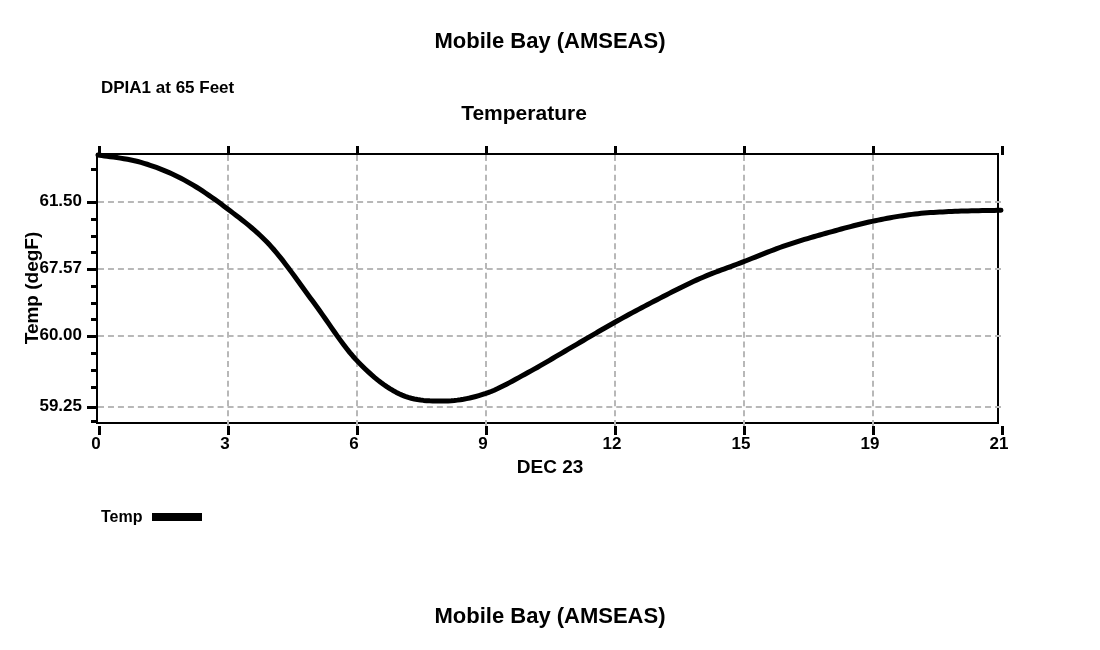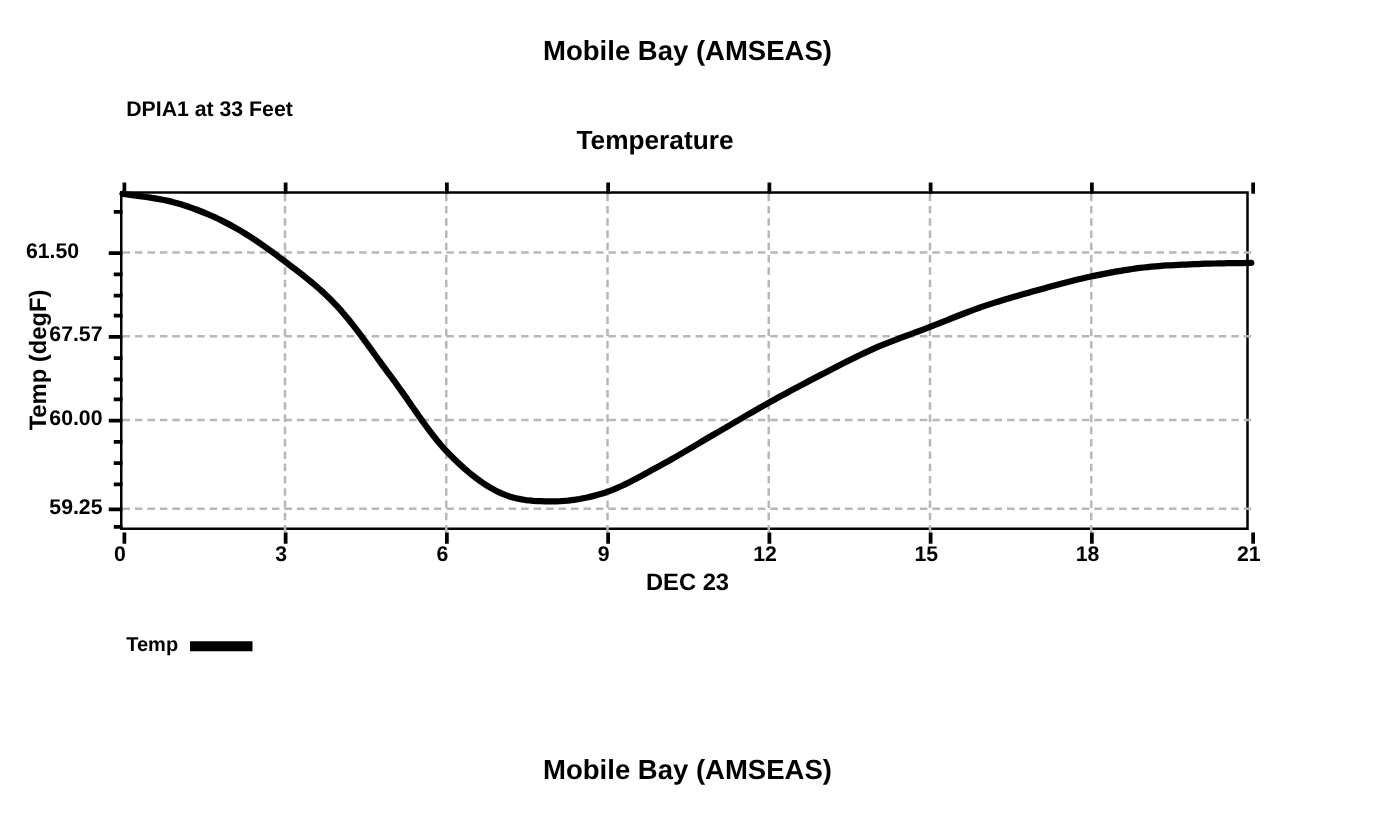--- a/index.html
+++ b/index.html
@@ -98,21 +98,21 @@
   .legend-swatch{display:block;width:50px;height:8px;background:#000;}
 </style>
 </head>
 <body>
 
 <div class="stage">
 
   <div class="title-top">Mobile Bay (AMSEAS)</div>
 
   <div class="meta-left">
-    <div>DPIA1 at 33 Feet</div>
+    <div>DPIA1 at 65 Feet</div>
   </div>
 
   <div class="subtitle-center">Temperature</div>
 
 
   <div class="plot">
 
     <div class="gridline-h" style="top:46px;"></div>
     <div class="gridline-h" style="top:113px;"></div>
     <div class="gridline-h" style="top:180px;"></div>
@@ -158,34 +158,34 @@
     <div class="xtick" style="left:516px;top:271px;"></div>
     <div class="xtick" style="left:645px;top:271px;"></div>
     <div class="xtick" style="left:774px;top:271px;"></div>
     <div class="xtick" style="left:903px;top:271px;"></div>
 
     <svg class="series" viewBox="0 0 903 271" preserveAspectRatio="none">
       <polyline id="temp-polyline" fill="none" stroke="#000000" stroke-width="5" stroke-linejoin="round" stroke-linecap="round" points="0.00,0.00 1.75,0.28 3.89,0.58 6.37,0.91 9.15,1.27 12.18,1.67 15.42,2.11 18.81,2.59 22.31,3.12 25.88,3.69 29.46,4.31 33.01,4.99 36.48,5.72 39.83,6.52 43.00,7.37 46.07,8.29 49.14,9.25 52.21,10.26 55.29,11.32 58.36,12.43 61.43,13.59 64.50,14.81 67.57,16.08 70.64,17.40 73.71,18.78 76.79,20.22 79.86,21.72 82.93,23.27 86.00,24.89 89.07,26.57 92.14,28.32 95.21,30.13 98.29,32.00 101.36,33.94 104.43,35.92 107.50,37.97 110.57,40.06 113.64,42.19 116.71,44.37 119.79,46.59 122.86,48.85 125.93,51.14 129.00,53.46 132.07,55.79 135.14,58.13 138.21,60.47 141.29,62.83 144.36,65.22 147.43,67.67 150.50,70.17 153.57,72.74 156.64,75.40 159.71,78.15 162.79,81.00 165.86,83.98 168.93,87.08 172.00,90.33 175.07,93.75 178.14,97.33 181.21,101.07 184.29,104.93 187.36,108.91 190.43,112.98 193.50,117.12 196.57,121.32 199.64,125.55 202.71,129.80 205.79,134.04 208.86,138.26 211.93,142.44 215.00,146.56 218.07,150.71 221.14,154.97 224.21,159.32 227.29,163.72 230.36,168.15 233.43,172.58 236.50,176.98 239.57,181.33 242.64,185.59 245.71,189.73 248.79,193.74 251.86,197.58 254.93,201.22 258.00,204.63 261.07,207.87 264.14,211.00 267.21,214.01 270.29,216.90 273.36,219.68 276.43,222.33 279.50,224.85 282.57,227.25 285.64,229.51 288.71,231.64 291.79,233.63 294.86,235.48 297.93,237.18 301.00,238.74 304.07,240.12 307.14,241.32 310.21,242.35 313.29,243.22 316.36,243.95 319.43,244.54 322.50,245.02 325.57,245.39 328.64,245.66 331.71,245.86 334.79,245.99 337.86,246.07 340.93,246.10 344.00,246.11 347.07,246.07 350.14,245.95 353.21,245.76 356.29,245.48 359.36,245.13 362.43,244.71 365.50,244.21 368.57,243.64 371.64,243.00 374.71,242.28 377.79,241.50 380.86,240.65 383.93,239.73 387.00,238.74 390.07,237.66 393.14,236.47 396.21,235.18 399.29,233.80 402.36,232.34 405.43,230.81 408.50,229.23 411.57,227.61 414.64,225.95 417.71,224.27 420.79,222.57 423.86,220.88 426.93,219.20 430.00,217.54 433.07,215.87 436.14,214.18 439.21,212.45 442.29,210.70 445.36,208.92 448.43,207.13 451.50,205.32 454.57,203.51 457.64,201.69 460.71,199.87 463.79,198.05 466.86,196.24 469.93,194.44 473.00,192.65 476.07,190.87 479.14,189.08 482.21,187.28 485.29,185.49 488.36,183.69 491.43,181.89 494.50,180.09 497.57,178.30 500.64,176.51 503.71,174.74 506.79,172.97 509.86,171.22 512.93,169.48 516.00,167.76 519.07,166.05 522.14,164.36 525.21,162.67 528.29,160.99 531.36,159.32 534.43,157.66 537.50,156.01 540.57,154.37 543.64,152.74 546.71,151.11 549.79,149.50 552.86,147.90 555.93,146.30 559.00,144.72 562.07,143.14 565.14,141.55 568.21,139.97 571.29,138.39 574.36,136.82 577.43,135.26 580.50,133.71 583.57,132.18 586.64,130.67 589.71,129.18 592.79,127.72 595.86,126.29 598.93,124.89 602.00,123.52 605.07,122.19 608.14,120.90 611.21,119.66 614.29,118.44 617.36,117.25 620.43,116.08 623.50,114.93 626.57,113.79 629.64,112.66 632.71,111.53 635.79,110.40 638.86,109.26 641.93,108.10 645.00,106.93 648.07,105.73 651.14,104.52 654.21,103.30 657.29,102.08 660.36,100.85 663.43,99.62 666.50,98.40 669.57,97.19 672.64,95.99 675.71,94.81 678.79,93.64 681.86,92.51 684.93,91.40 688.00,90.33 691.07,89.29 694.14,88.28 697.21,87.29 700.29,86.32 703.36,85.38 706.43,84.45 709.50,83.54 712.57,82.64 715.64,81.75 718.71,80.87 721.79,80.01 724.86,79.14 727.93,78.28 731.00,77.43 734.07,76.57 737.14,75.72 740.21,74.87 743.29,74.03 746.36,73.19 749.43,72.37 752.50,71.55 755.57,70.75 758.64,69.97 761.71,69.21 764.79,68.46 767.86,67.74 770.93,67.04 774.00,66.37 777.07,65.72 780.14,65.08 783.21,64.46 786.29,63.86 789.36,63.27 792.43,62.71 795.50,62.16 798.57,61.64 801.64,61.14 804.71,60.66 807.79,60.20 810.86,59.77 813.93,59.37 817.00,58.99 820.07,58.65 823.14,58.34 826.21,58.06 829.29,57.81 832.36,57.59 835.43,57.39 838.50,57.21 841.57,57.04 844.64,56.89 847.71,56.75 850.79,56.62 853.86,56.49 856.93,56.36 860.00,56.23 863.17,56.10 866.52,55.99 869.99,55.89 873.54,55.80 877.12,55.72 880.69,55.66 884.19,55.59 887.58,55.54 890.82,55.49 893.85,55.45 896.63,55.41 899.11,55.37 901.25,55.34 903.00,55.31"></polyline>
     </svg>
   </div>
 
-  <div class="ylab" style="left:2px;top:191px;text-align:center;">61.50</div>
+  <div class="ylab" style="left:2px;top:191px;">61.50</div>
   <div class="ylab" style="left:2px;top:258px;">67.57</div>
   <div class="ylab" style="left:2px;top:325px;">60.00</div>
   <div class="ylab" style="left:2px;top:396px;">59.25</div>
 
   <div class="yaxis-title" style="left:32px;top:288px;">Temp (degF)</div>
 
   <div class="xlab" style="left:66px;">0</div>
   <div class="xlab" style="left:195px;">3</div>
   <div class="xlab" style="left:324px;">6</div>
   <div class="xlab" style="left:453px;">9</div>
   <div class="xlab" style="left:582px;">12</div>
   <div class="xlab" style="left:711px;">15</div>
-  <div class="xlab" style="left:840px;">18</div>
+  <div class="xlab" style="left:840px;">19</div>
   <div class="xlab" style="left:969px;">21</div>
 
   <div class="xaxis-title l1">DEC 23</div>
 
   <div class="legend">
     <span class="legend-label">Temp</span>
     <span class="legend-swatch"></span>
   </div>
 
   <div class="title-bottom">Mobile Bay (AMSEAS)</div>

